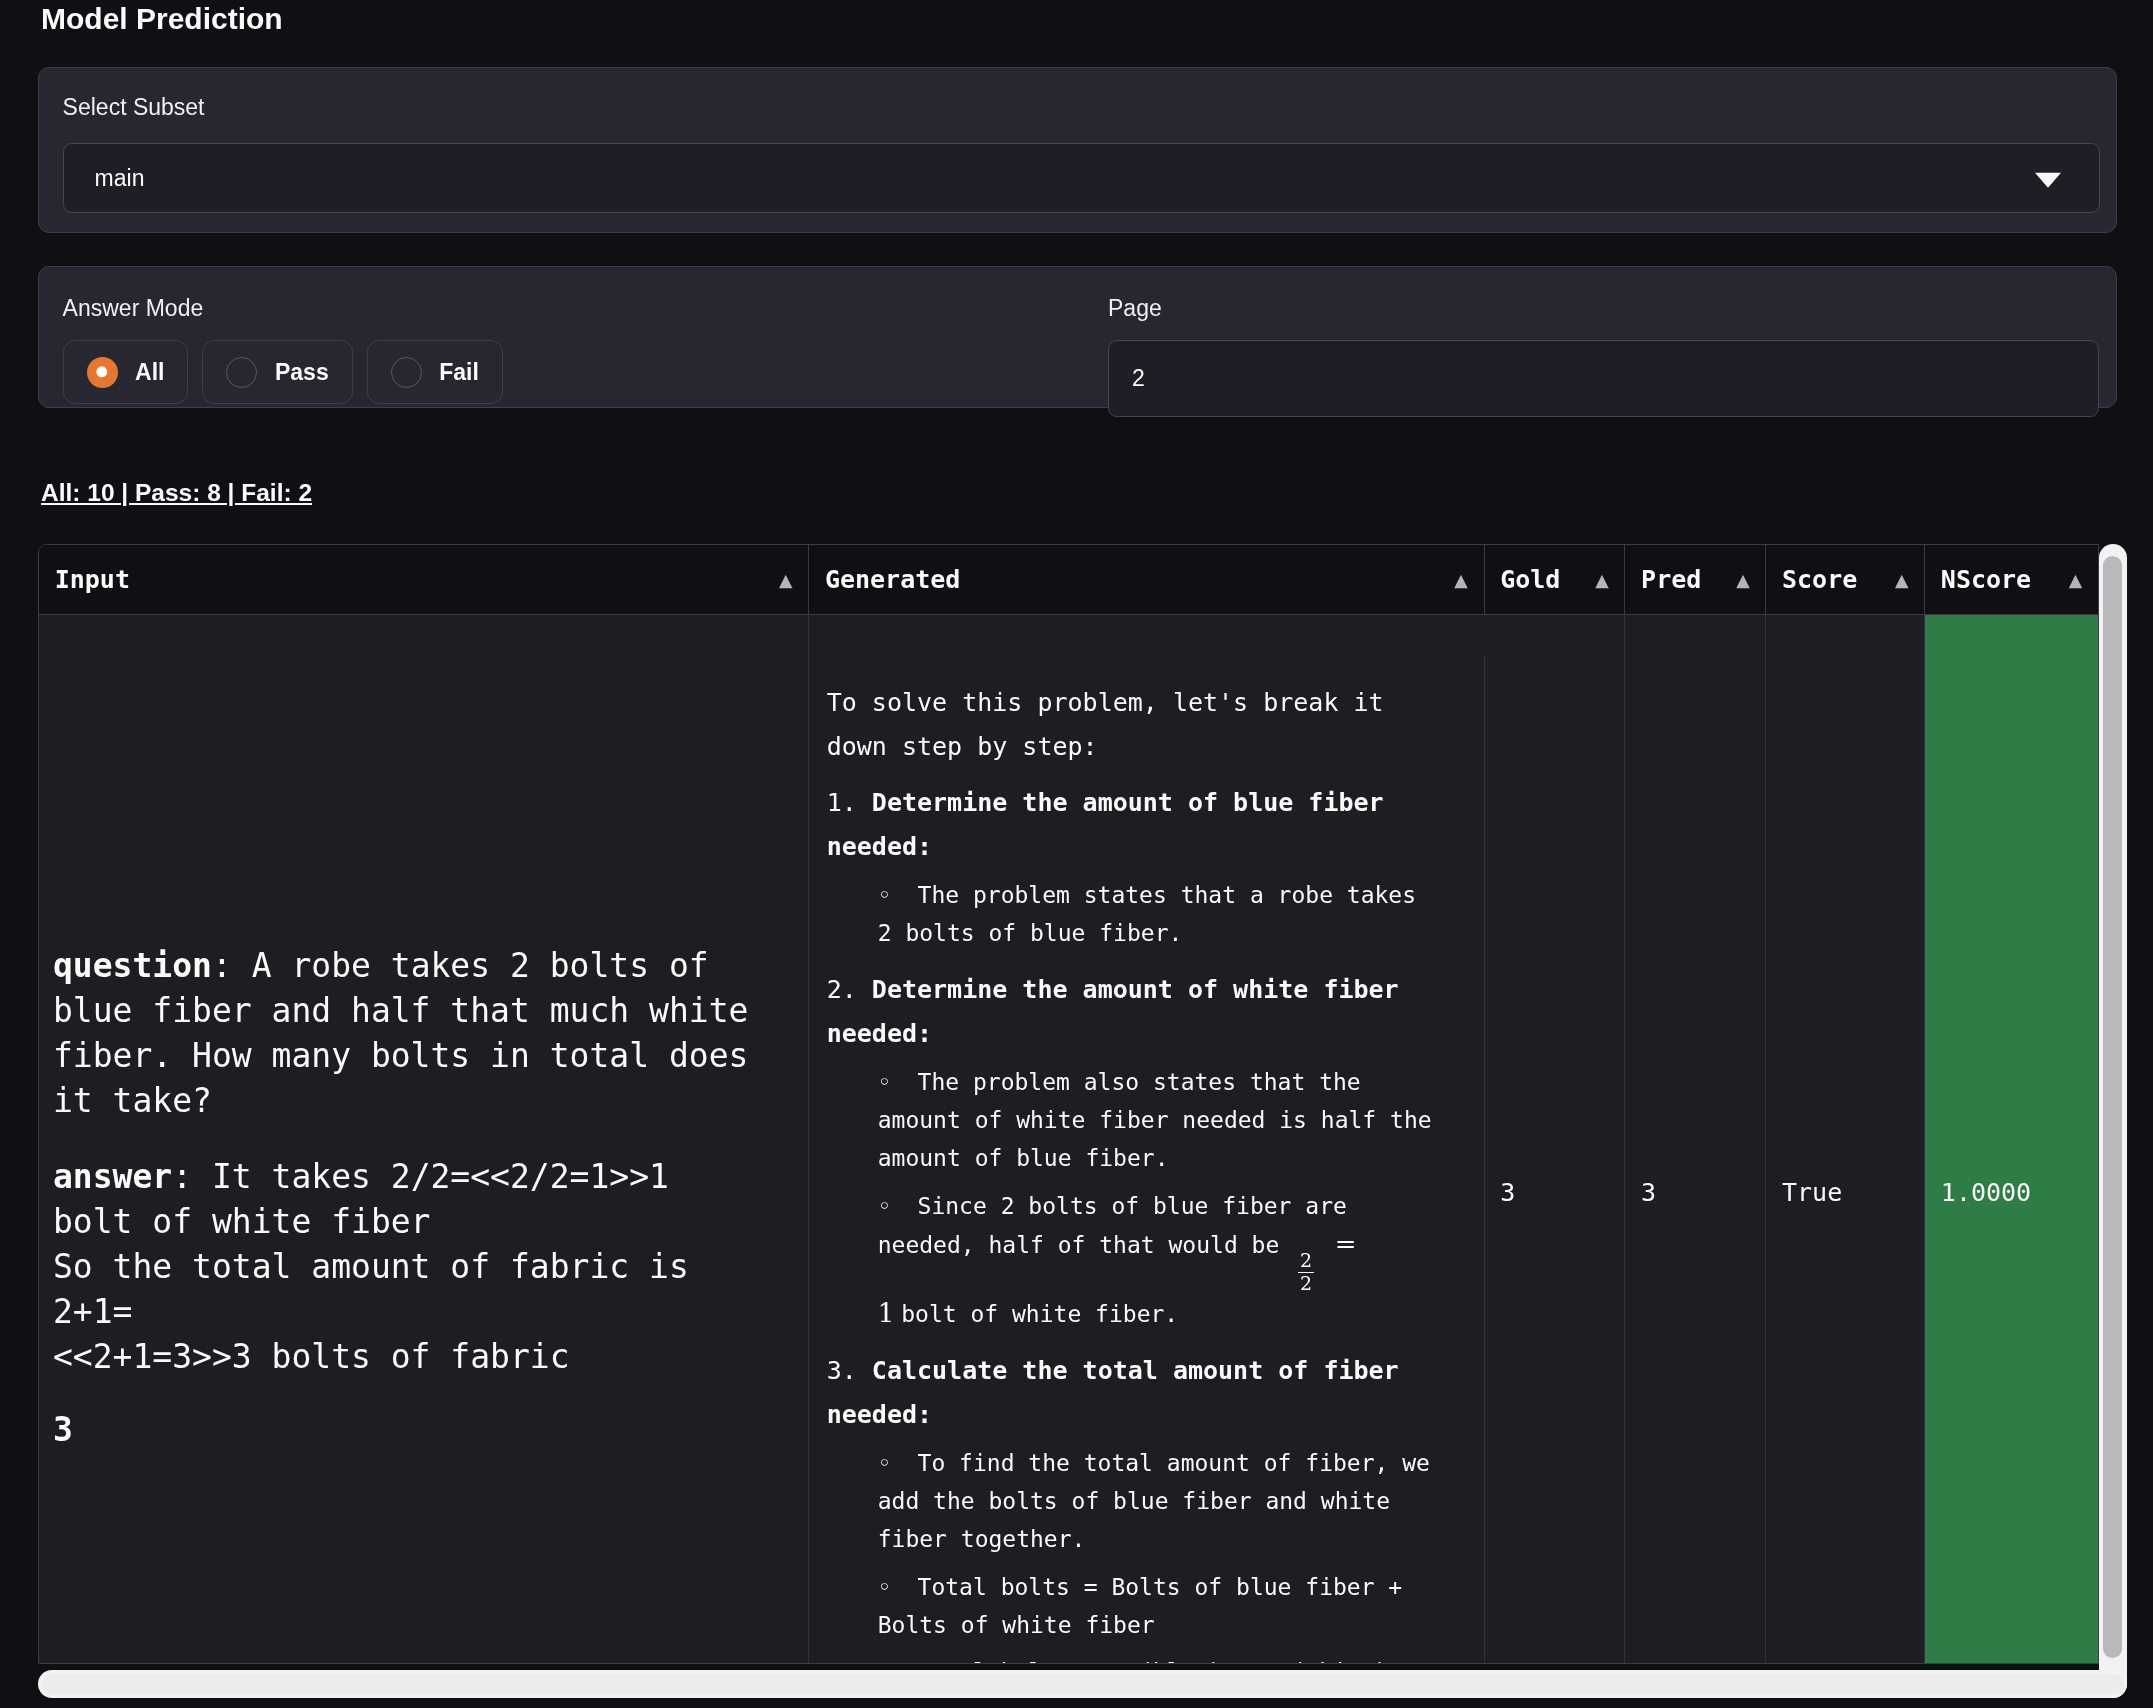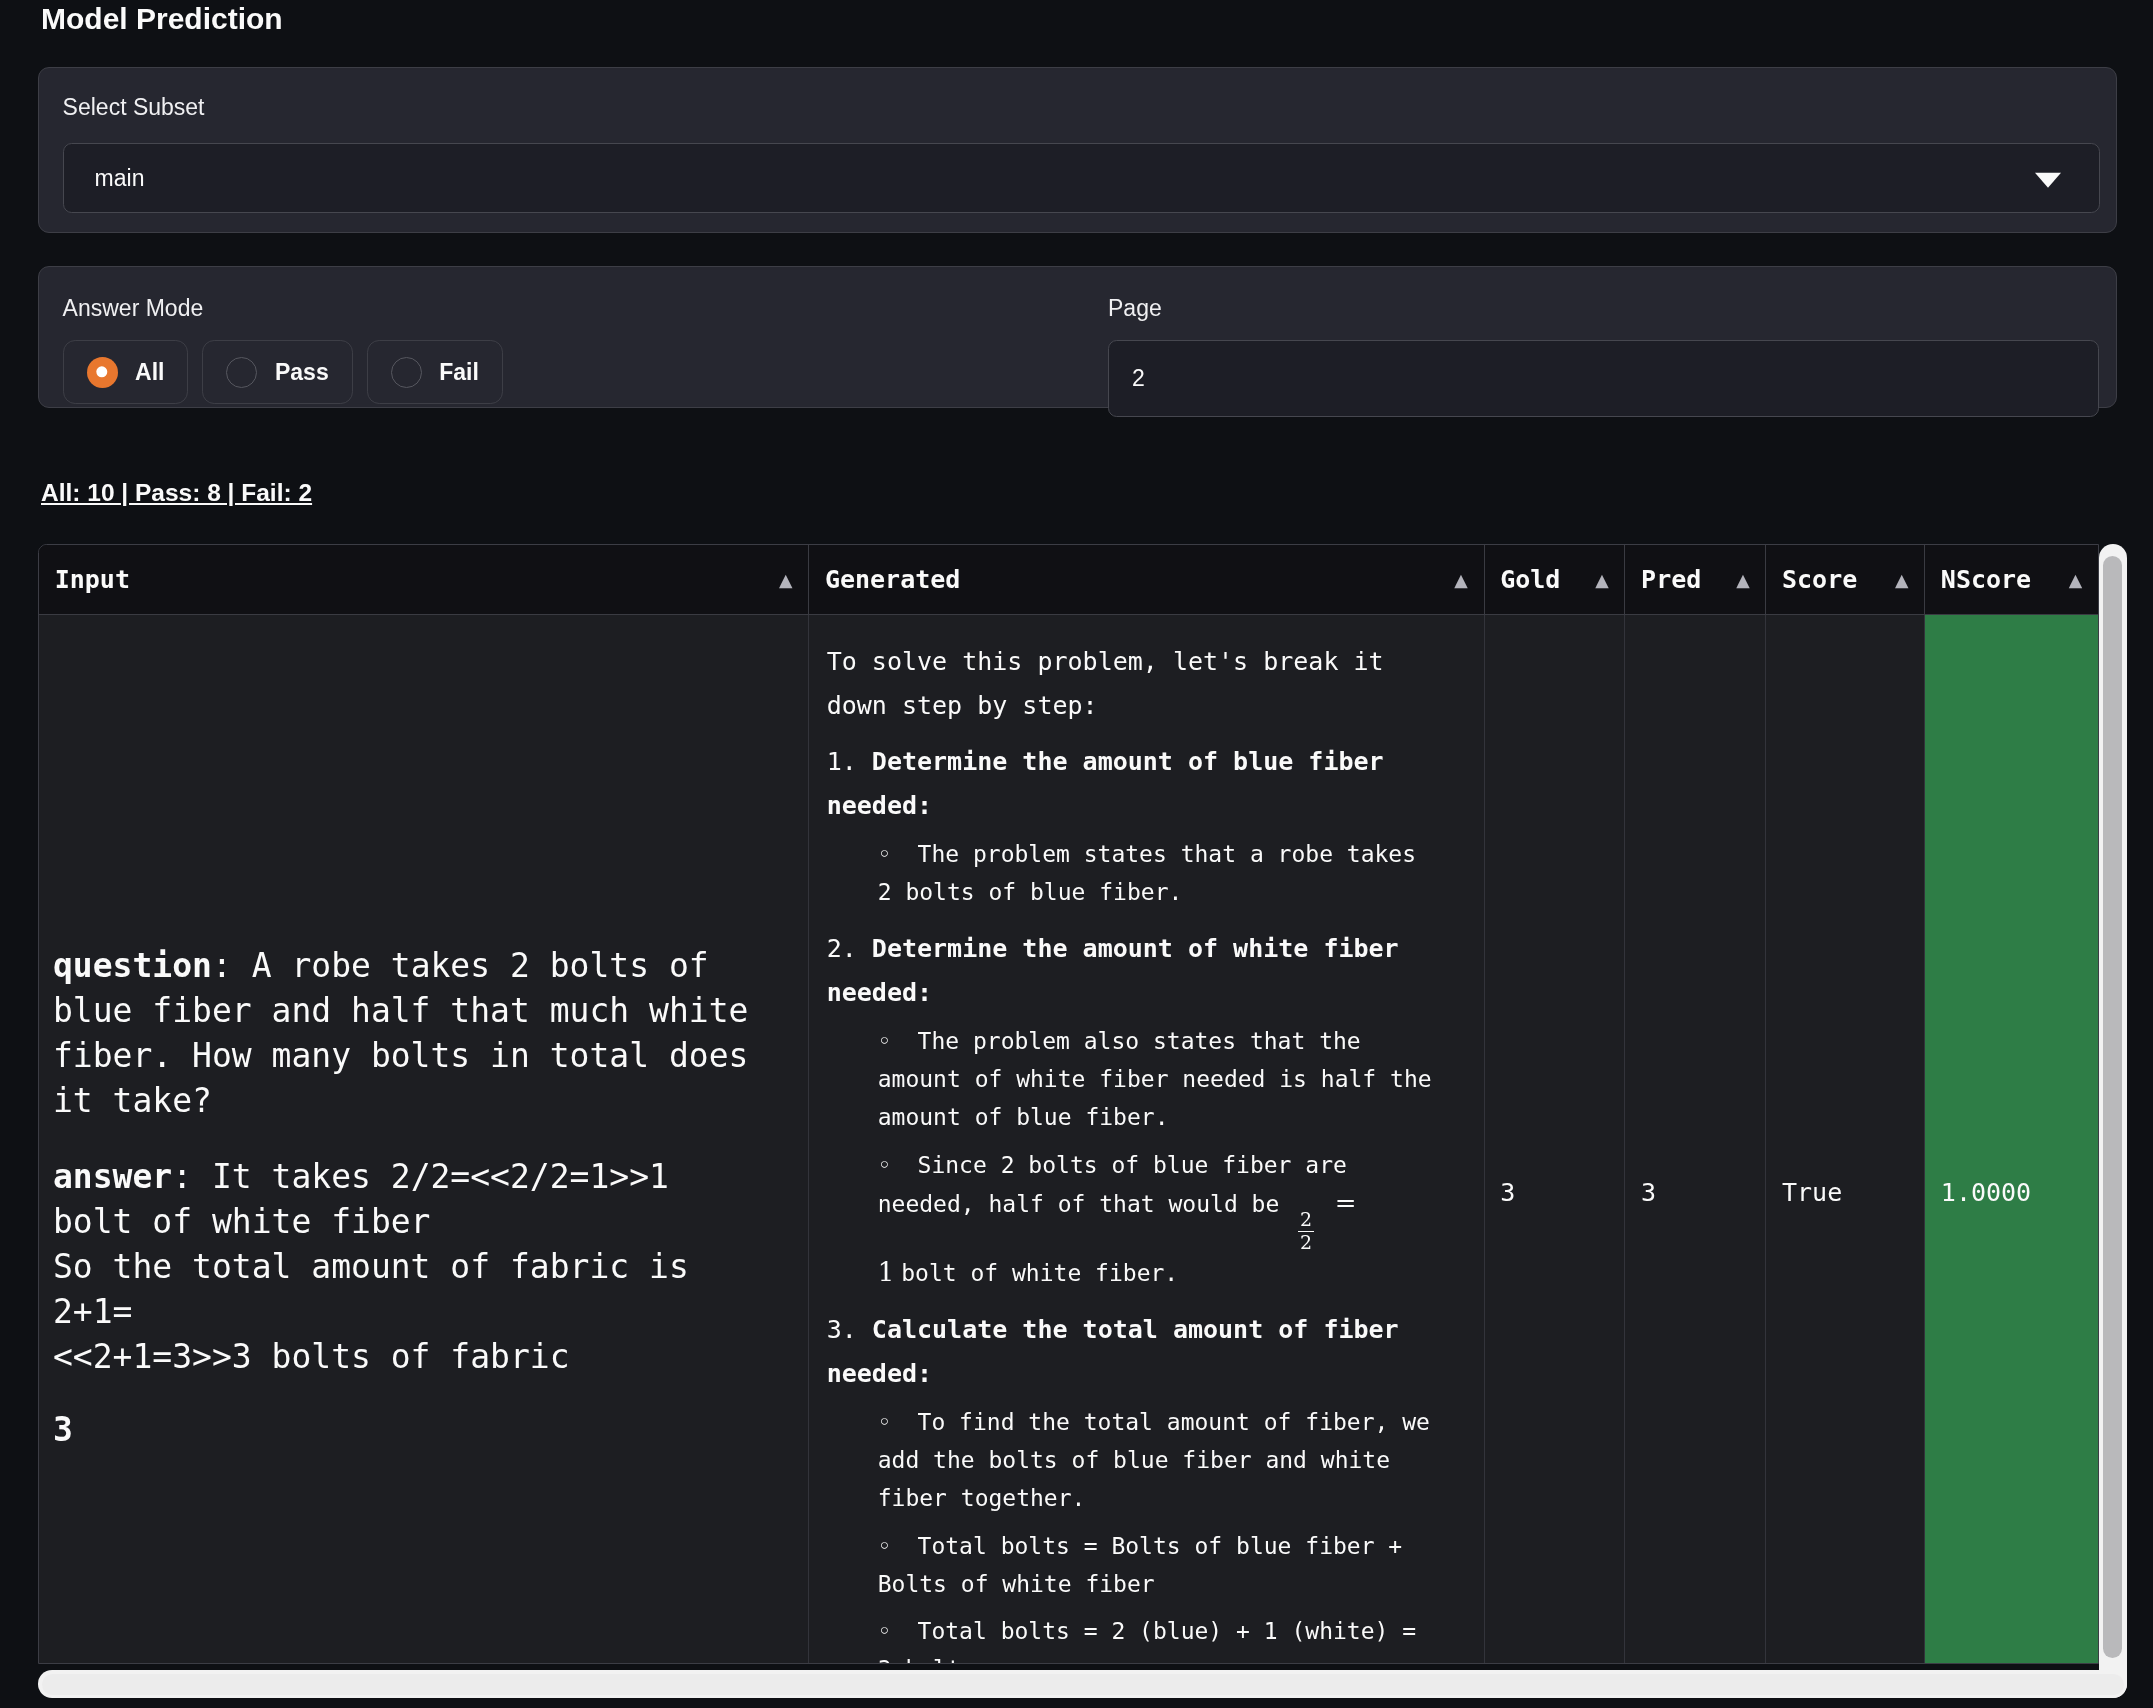--- a/index.html
+++ b/index.html
@@ -97,21 +97,21 @@
   .input-content {
     transform:translateY(56px);
     font-family:"DejaVu Sans Mono", monospace; font-size:33px; line-height:45px;
     max-width:709px; color:#fafafa;
   }
   .input-content .para-q { margin-bottom:31px; }
   .input-content .para-a { margin-bottom:28px; }
   .input-content b { font-weight:700; }
 
   
-  .gen-cell { padding:24.5px 17.5px 0 17.5px; }
+  .gen-cell { padding:24.5px 17.5px 0 17.5px;margin-top:41px; }
   .gen-content { width:613px; font-family:"DejaVu Sans Mono", monospace;
     font-size:25px; line-height:44px; color:#fafafa; }
   .g-intro { margin:0 0 12.2px 0; }
   .g-item  { margin:0 0 7px 0; }
   .g-bullet + .g-item { margin-top:16.6px; }
   .g-item b { font-weight:700; }
   .g-bullet {
     margin:0 0 9.6px 0; padding-left:51px;
     font-size:23px; line-height:38px;
   }

